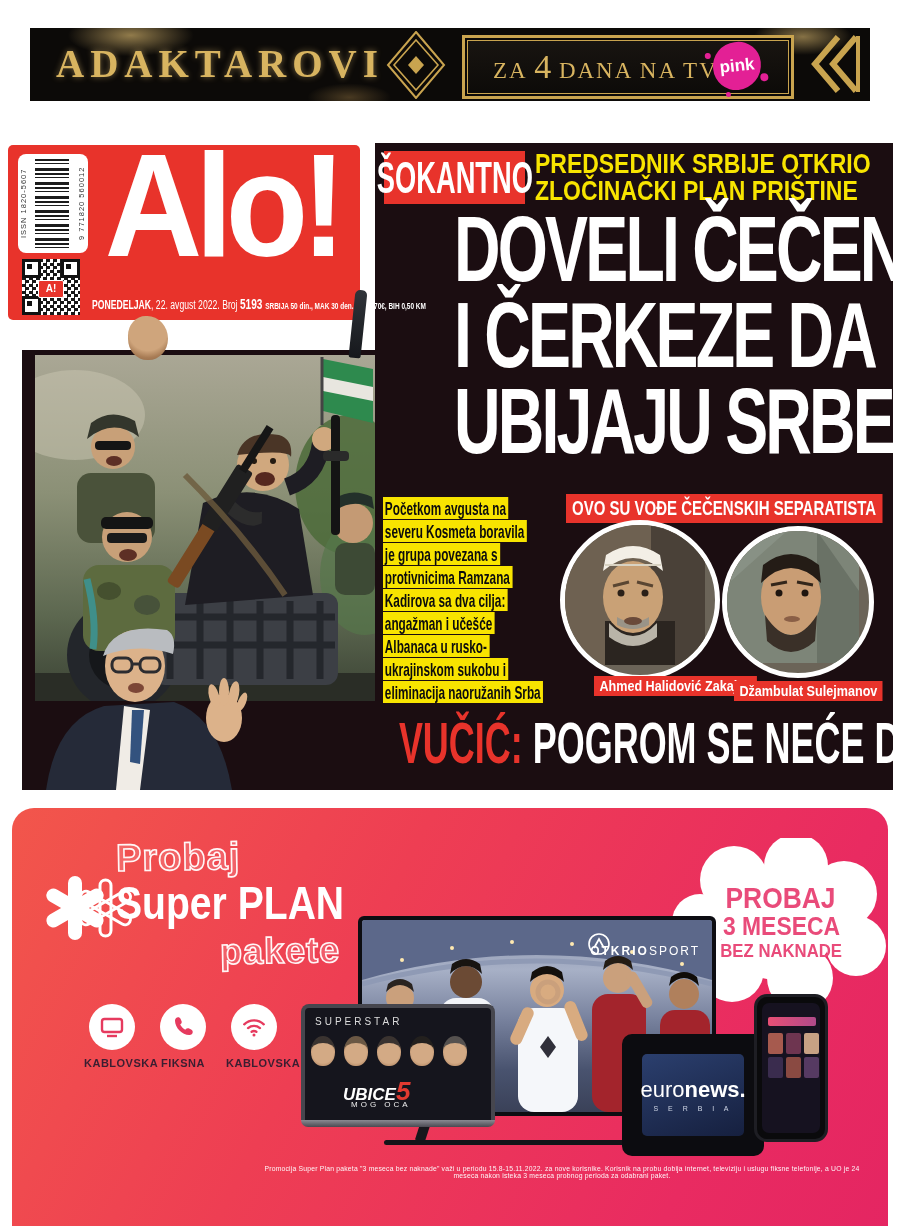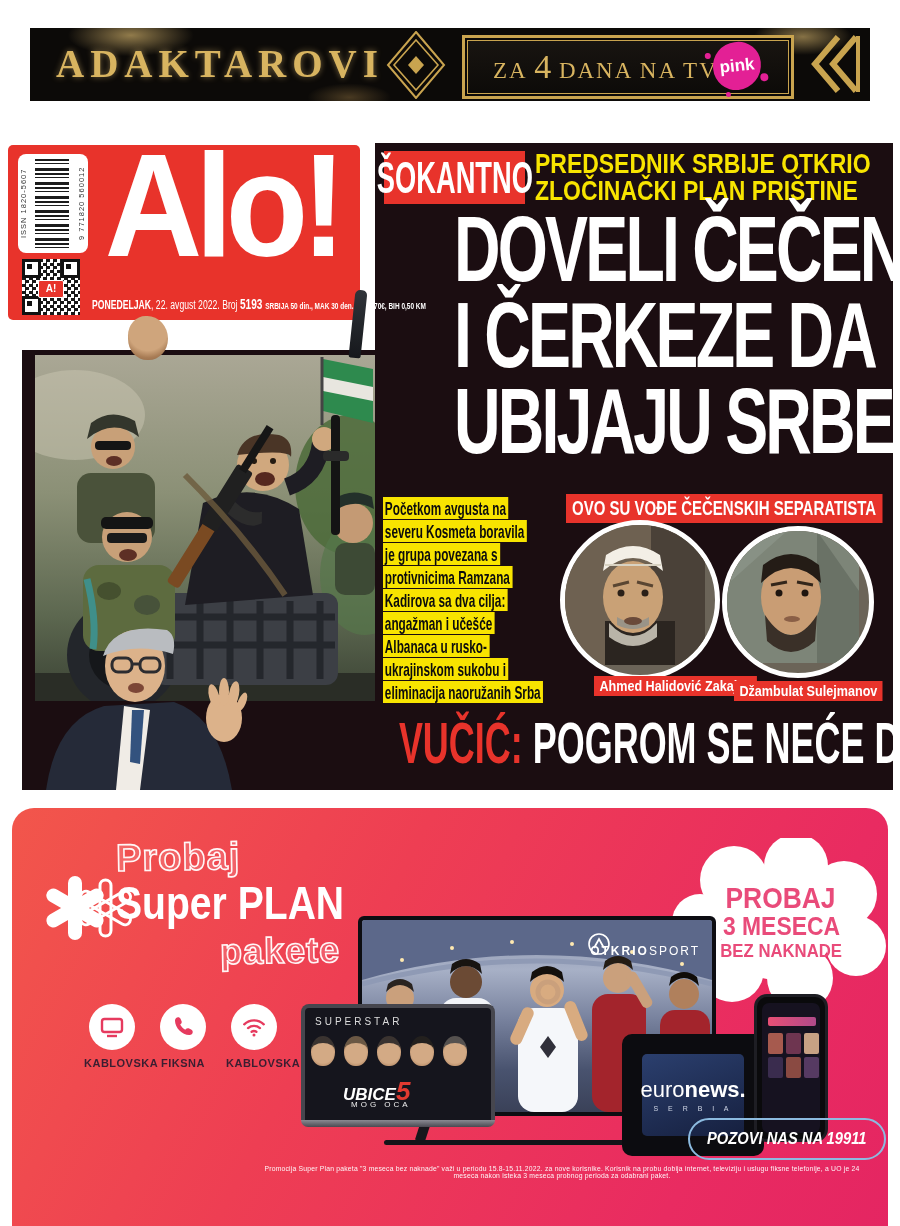--- a/index.html
+++ b/index.html
@@ -566,20 +566,17 @@
               <path d="M6.5 13a8.5 8.5 0 0 1 11 0"></path>
               <path d="M9.8 16.4a4 4 0 0 1 4.4 0"></path>
               <circle cx="12" cy="19.3" r="1.4" fill="#e63a5e" stroke="none"></circle>
             </svg>
         </div>
         <div class="svc-label">KABLOVSKA</div>
       </div>
     </div>
 
 
-    <div class="cta">
-      <span>POZOVI NAS NA 19911</span>
-    </div>
 
     <div class="fineprint">Promocija Super Plan paketa "3 meseca bez naknade" važi u periodu 15.8-15.11.2022. za nove korisnike. Korisnik na probu dobija internet, televiziju i uslugu fiksne telefonije, a UO je 24 meseca nakon isteka 3 meseca probnog perioda za odabrani paket.</div>
   </div>
 
 </div>
 
 </body></html>

